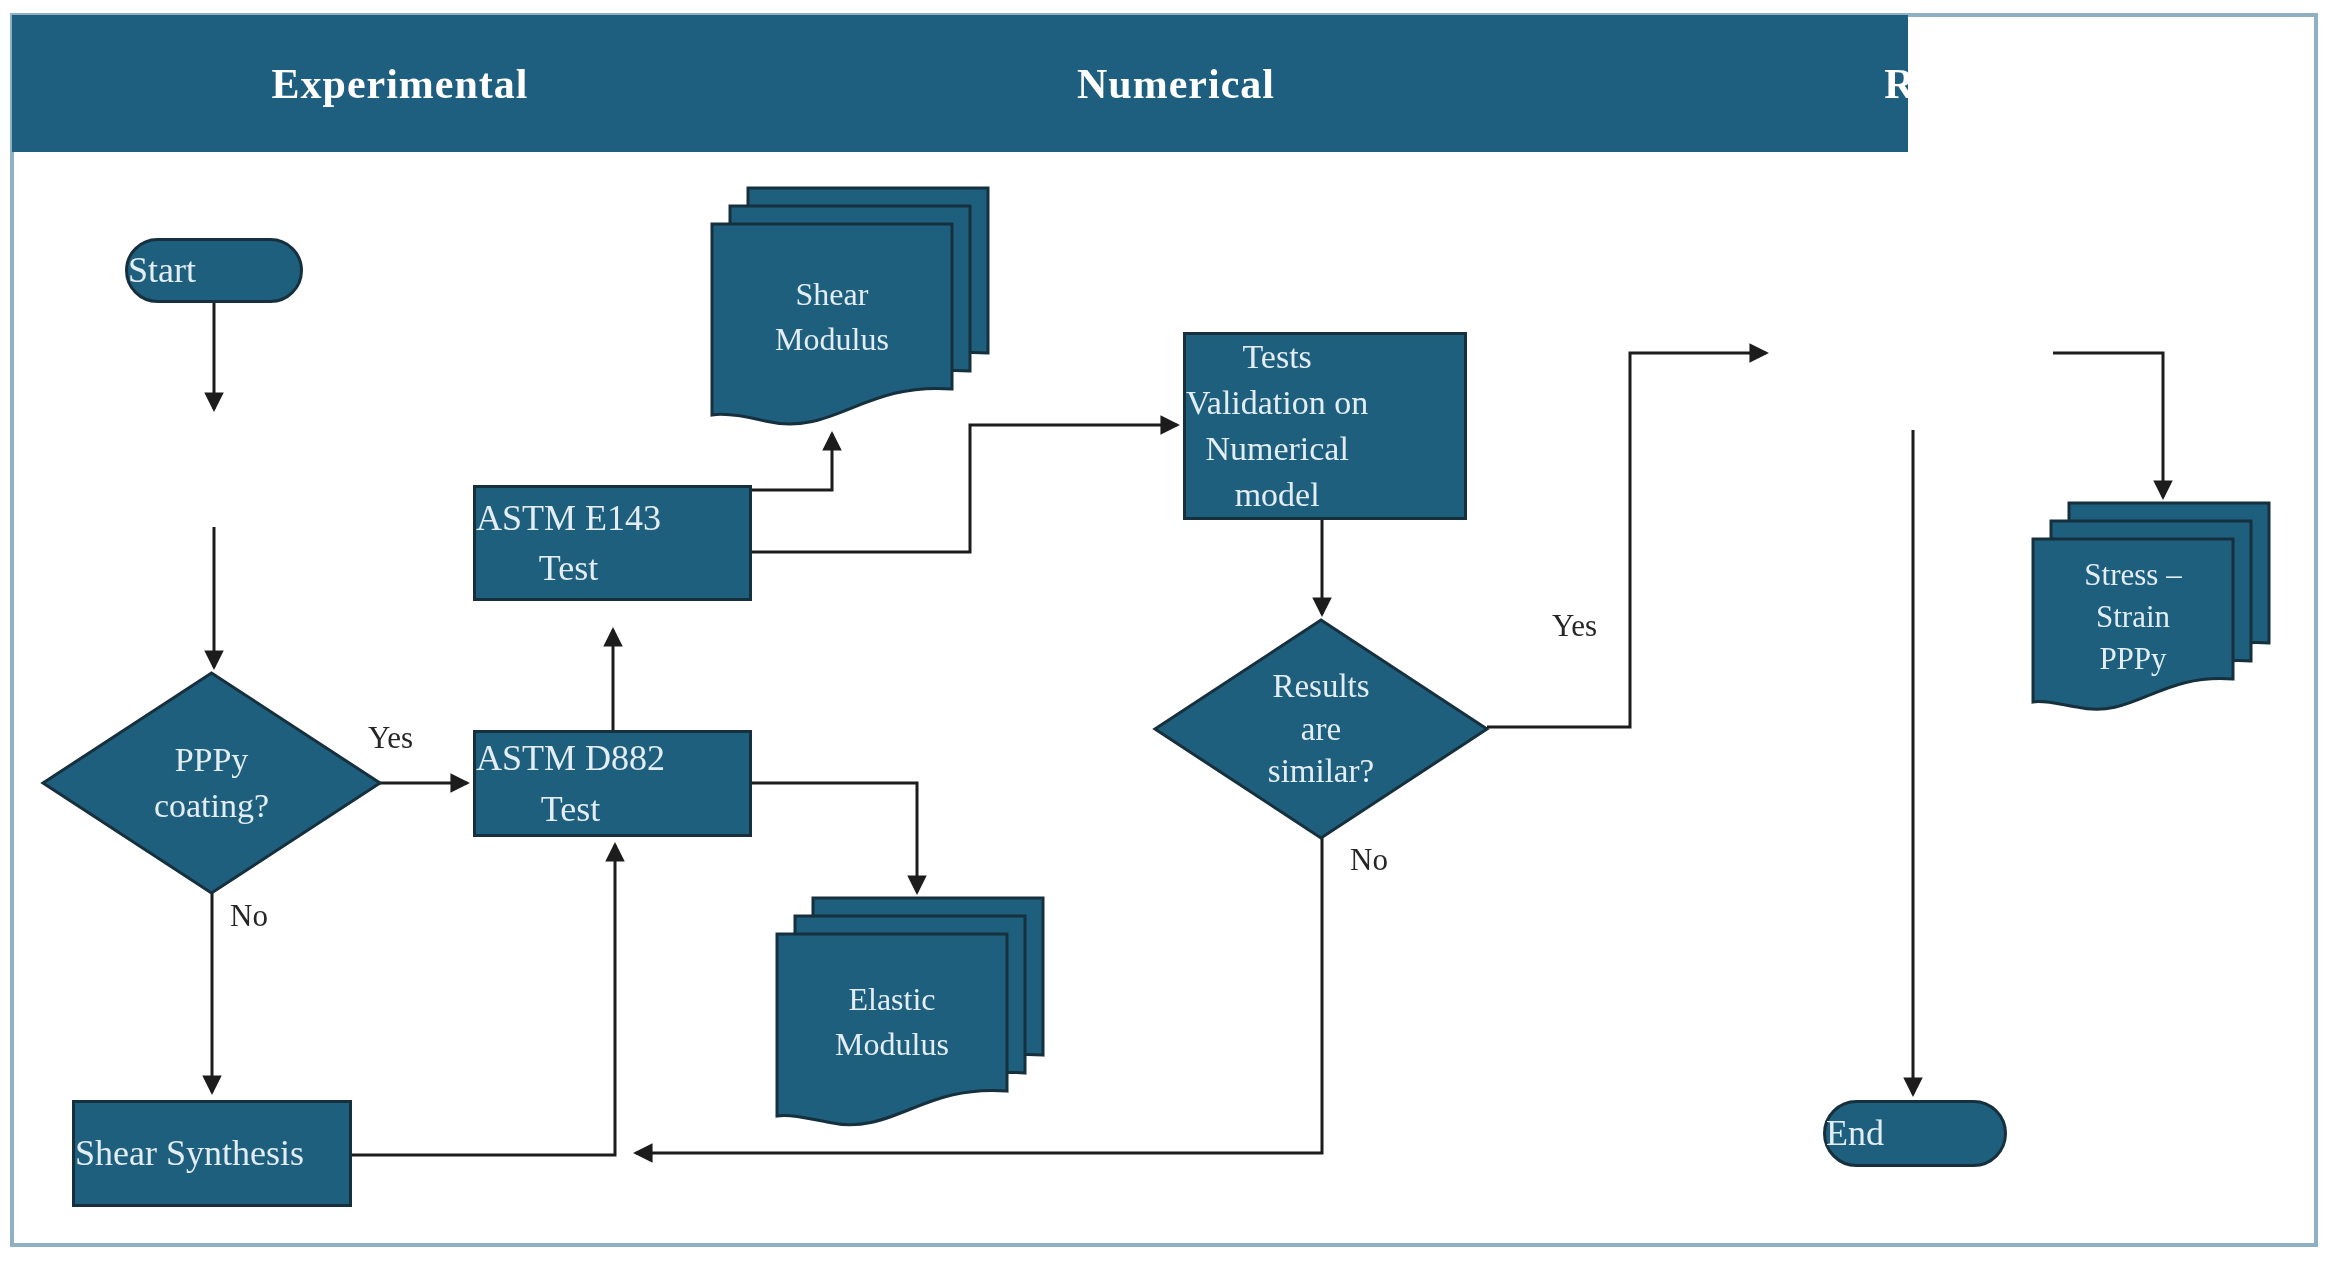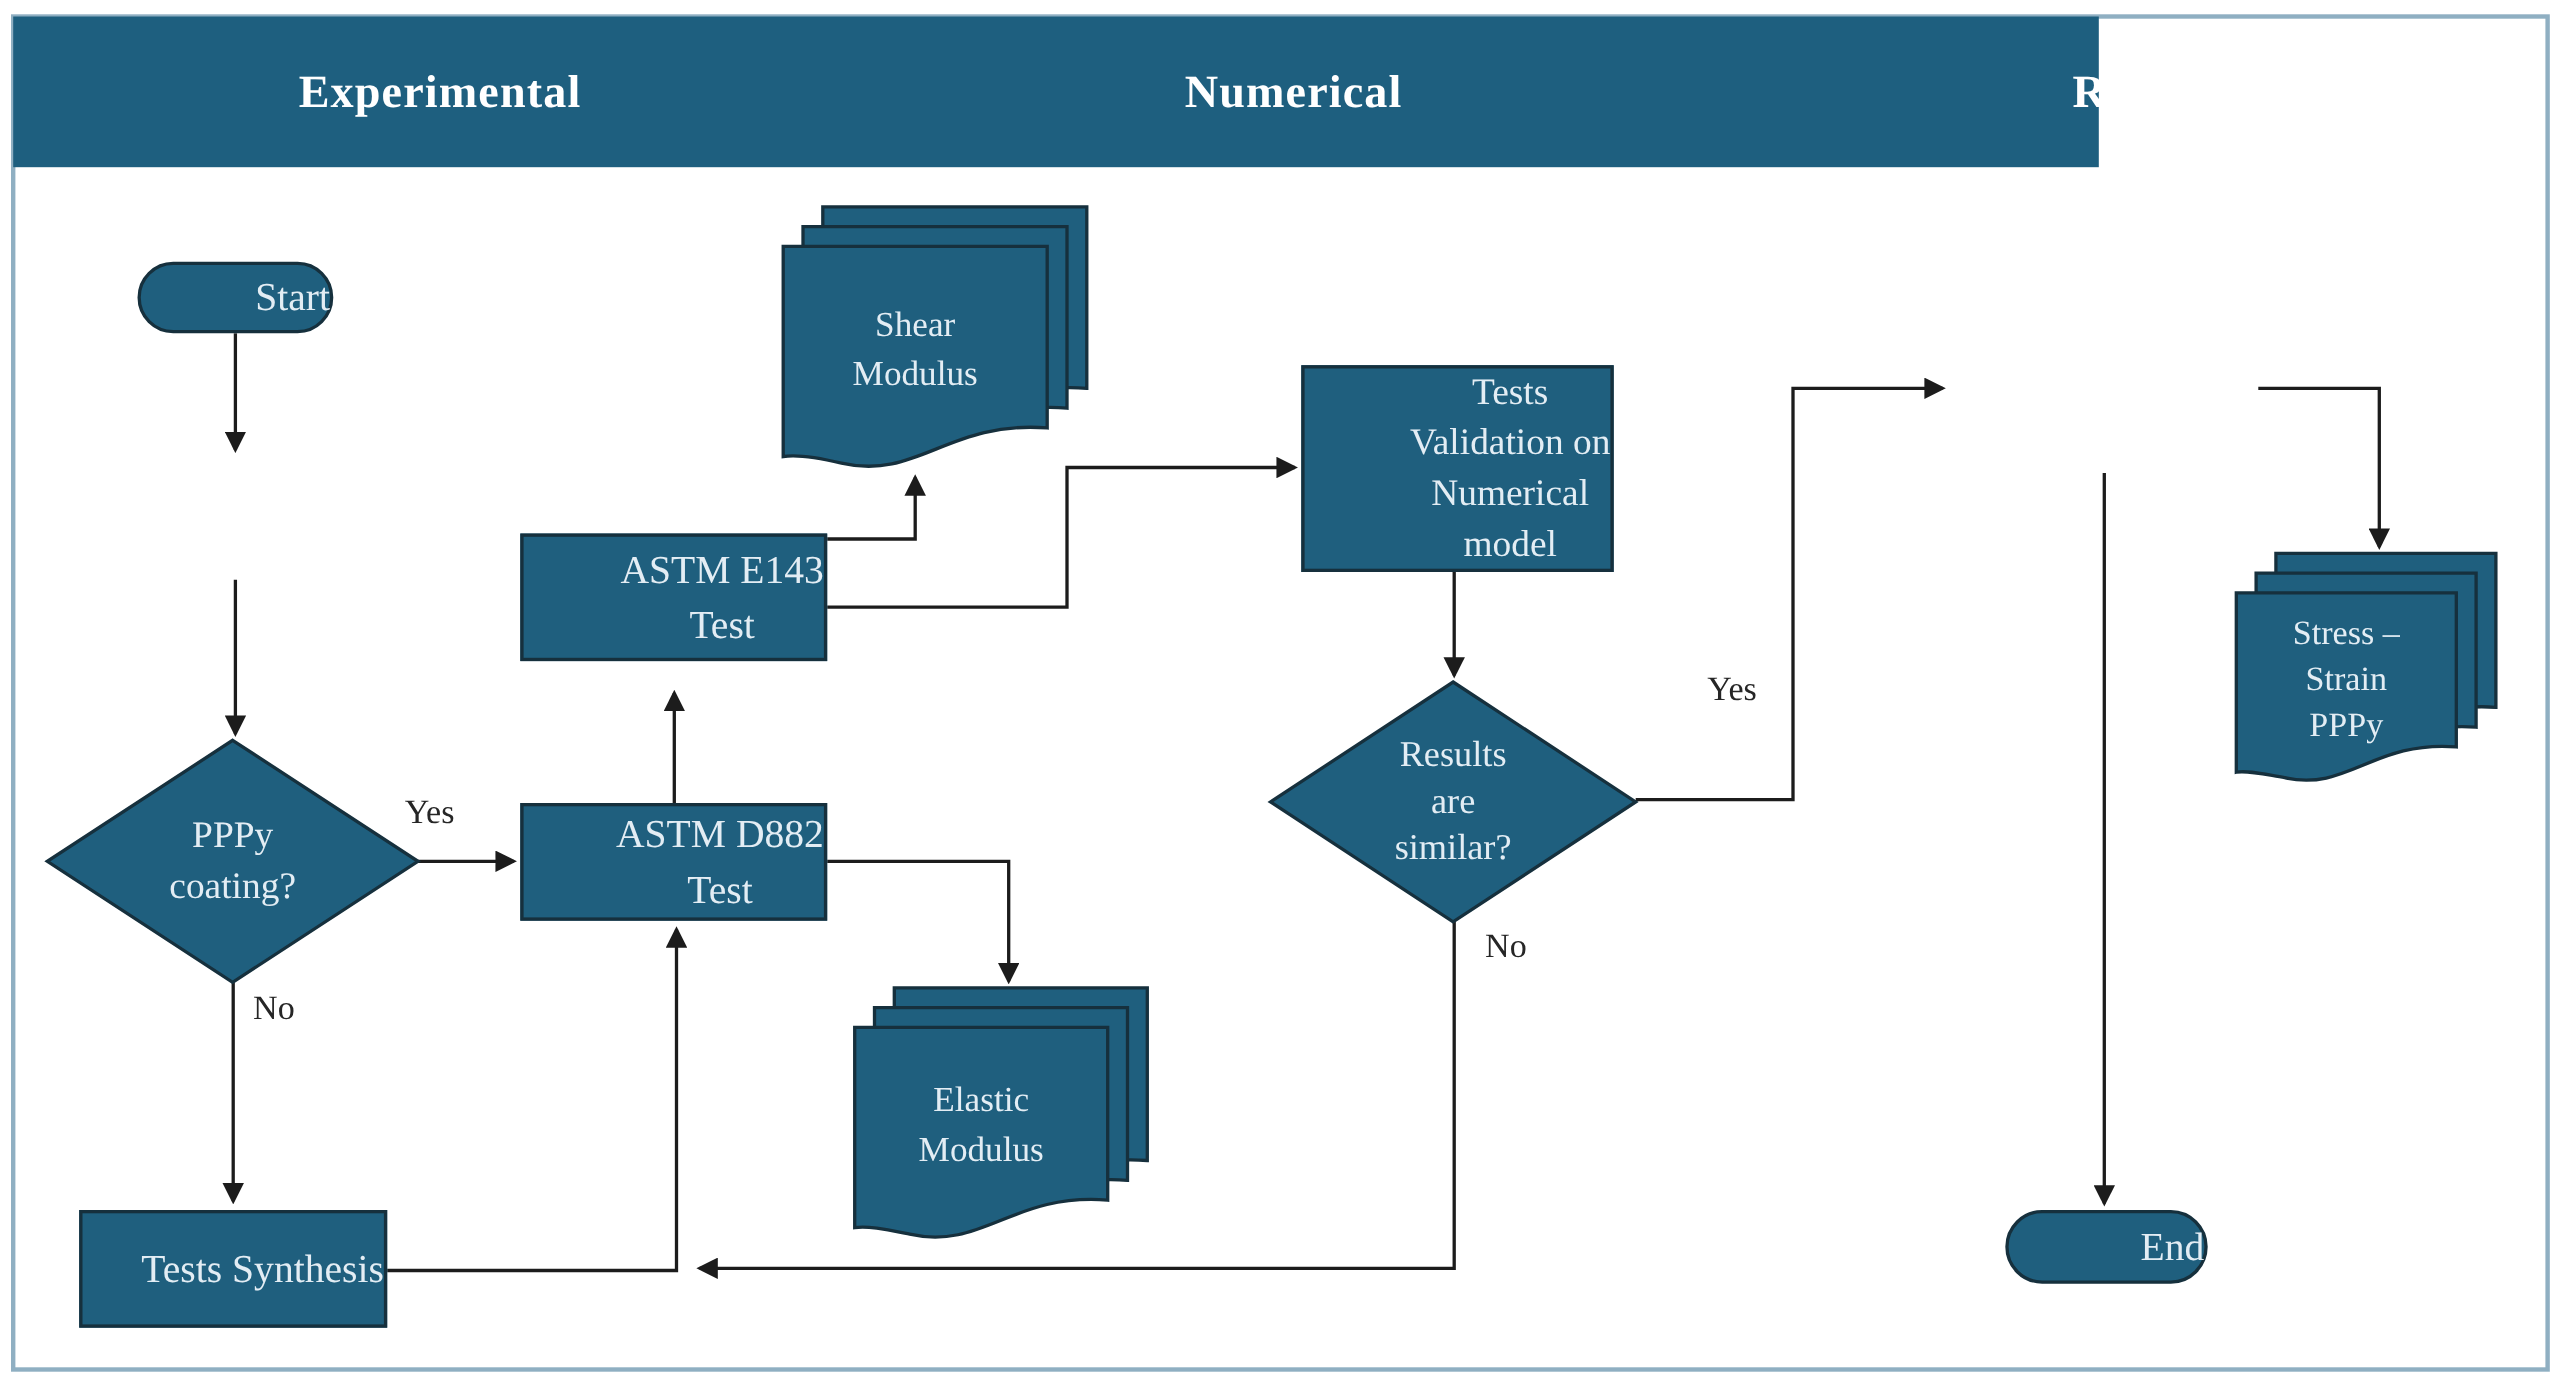--- a/index.html
+++ b/index.html
@@ -15,21 +15,21 @@
     position:absolute;left:12px;top:15px;width:1896px;height:137px;
     background:#1e5f7f;
   }
   .header-title{
     position:absolute;top:50%;transform:translate(-50%,-50%);
     color:#ffffff;font-weight:bold;font-size:42px;letter-spacing:1px;white-space:nowrap;
   }
   .edges{position:absolute;left:0;top:0;width:2330px;height:1262px;overflow:visible;}
   .box{
     position:absolute;background:#1f5f7e;border:3px solid #16303d;box-sizing:border-box;
-    display:flex;align-items:center;justify-content:flex-end;
+    display:flex;align-items:center;justify-content:flex-start;
   }
   .pill{border-radius:34px;}
   .node-label{
     color:#e3edf4;font-size:36px;line-height:1.4;text-align:center;white-space:pre-line;
   }
   .overlay-label{
     position:absolute;display:flex;align-items:center;justify-content:center;
     color:#e3edf4;text-align:center;white-space:pre-line;pointer-events:none;
   }
   .diamond-svg{position:absolute;overflow:visible;}
@@ -82,21 +82,21 @@
   </div>
 
 
   <svg class="diamond-svg" style="left:43px;top:673px;" width="337" height="220" xmlns="http://www.w3.org/2000/svg">
     <polygon points="168.5,0 337,110 168.5,220 0,110"></polygon>
   </svg>
   <div class="overlay-label" style="left:43px;top:673px;width:337px;height:220px;font-size:34px;line-height:1.35;">PPPy
 coating?</div>
 
   <div class="box" style="left:72px;top:1100px;width:280px;height:107px;">
-    <span class="node-label">Tests Synthesis</span>
+    <span class="node-label">Shear Synthesis</span>
   </div>
 
   <div class="box" style="left:473px;top:485px;width:279px;height:116px;">
     <span class="node-label">ASTM E143
 Test</span>
   </div>
 
   <div class="box" style="left:473px;top:730px;width:279px;height:107px;">
     <span class="node-label">ASTM D882
 Test</span>

